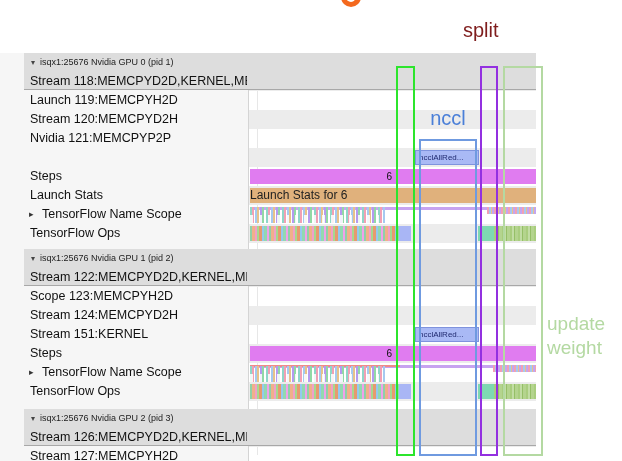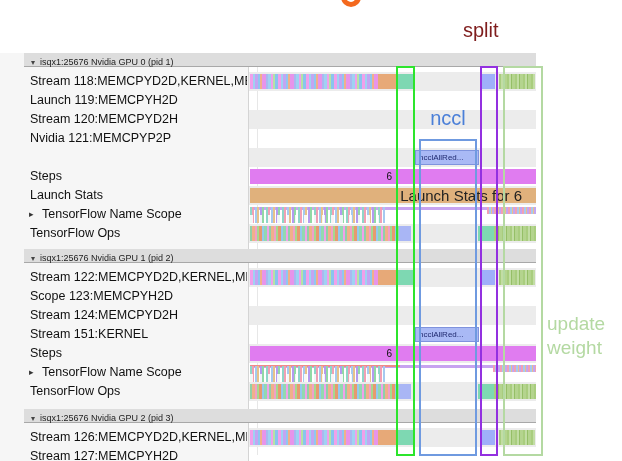--- a/index.html
+++ b/index.html
@@ -5,21 +5,21 @@
   html,body{margin:0;padding:0;background:#fff;}
   .screen{
     position:relative;width:622px;height:461px;overflow:hidden;background:#fff;
     font-family:"Liberation Sans",sans-serif;-webkit-font-smoothing:antialiased;
   }
   
   .labels-col{position:absolute;left:0;top:53px;width:248px;height:408px;background:#f6f6f6;}
   .v-divider{position:absolute;left:248px;top:53px;width:1px;height:408px;background:#d4d4d4;}
   .gridline{position:absolute;width:1px;background:#e7e7e7;}
   .proc-header{
-    position:absolute;left:24px;width:512px;height:14px;background:#dddddd;
+    position:absolute;left:24px;width:512px;height:37px;background:#dddddd;
     border-bottom:1px solid #a8a8a8;box-sizing:border-box;
     font-size:9px;color:#222;line-height:18px;white-space:nowrap;
   }
   .proc-header .tri{display:inline-block;margin-left:7px;margin-right:5px;font-size:8px;color:#444;}
   .row-label{
     position:absolute;left:0;width:247px;height:19px;overflow:hidden;
     font-size:12.5px;color:#111;line-height:19px;white-space:nowrap;
   }
   .row-label .txt{position:absolute;left:30px;}
   .row-label .txt.indent{left:42px;}
@@ -36,21 +36,21 @@
   .chunk-blue{background:#9fb0fa;}
   .chunk-periwinkle{background:#a9b6f5;}
   .green-stripes{background:repeating-linear-gradient(90deg,
     #a9cd7e 0 2px,#c2dda4 2px 4px,#95bf67 4px 5px,#b4d48e 5px 8px);}
   .tfops-stripes{background:repeating-linear-gradient(90deg,
     #8fd0a8 0 2px,#f0b08a 2px 5px,#f0a0c8 5px 7px,#a5d98f 7px 9px,#e79a6e 9px 12px,
     #94c9ef 12px 14px,#92d9b0 14px 17px,#f0a0ea 17px 19px);}
   .steps-bar{background:#e07cf0;}
   .steps-num{position:absolute;width:12px;text-align:right;font-size:10px;color:#111;line-height:15px;}
   .launch-bar{background:#e0b17c;}
-  .launch-text{position:absolute;left:250px;width:272px;text-align:right;font-size:15px;color:#222;line-height:15px;}
+  .launch-text{position:absolute;left:250px;width:272px;text-align:left;font-size:12px;color:#222;line-height:15px;}
   .ns-line{position:absolute;left:250px;width:286px;height:3px;background:#c7a3f0;}
   .ns-ticks{position:absolute;left:250px;width:135px;height:16px;
     background:
       repeating-linear-gradient(90deg,#8fd6c9 0 2px,#f2a0b4 2px 4px,rgba(0,0,0,0) 4px 5px,
         #a5c9f0 5px 7px,#e7c28a 7px 9px,rgba(0,0,0,0) 9px 10px,#b59af0 10px 12px,
         #92d9a5 12px 14px,rgba(0,0,0,0) 14px 16px);
   }
   .ns-ticks::after{content:"";position:absolute;left:0;top:8px;width:100%;height:8px;
     background:repeating-linear-gradient(90deg,rgba(255,255,255,.85) 0 3px,rgba(255,255,255,0) 3px 9px);}
   .ns-right{position:absolute;height:7px;background:repeating-linear-gradient(90deg,

